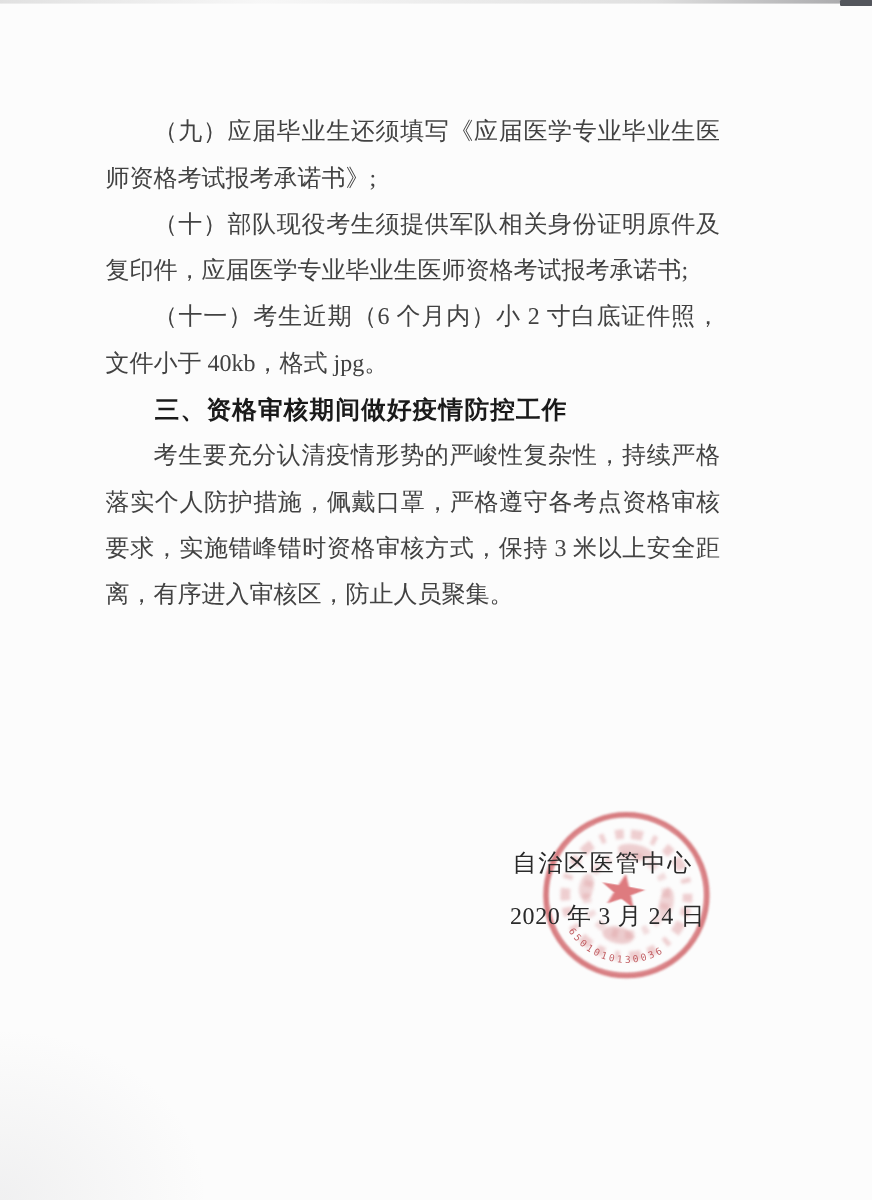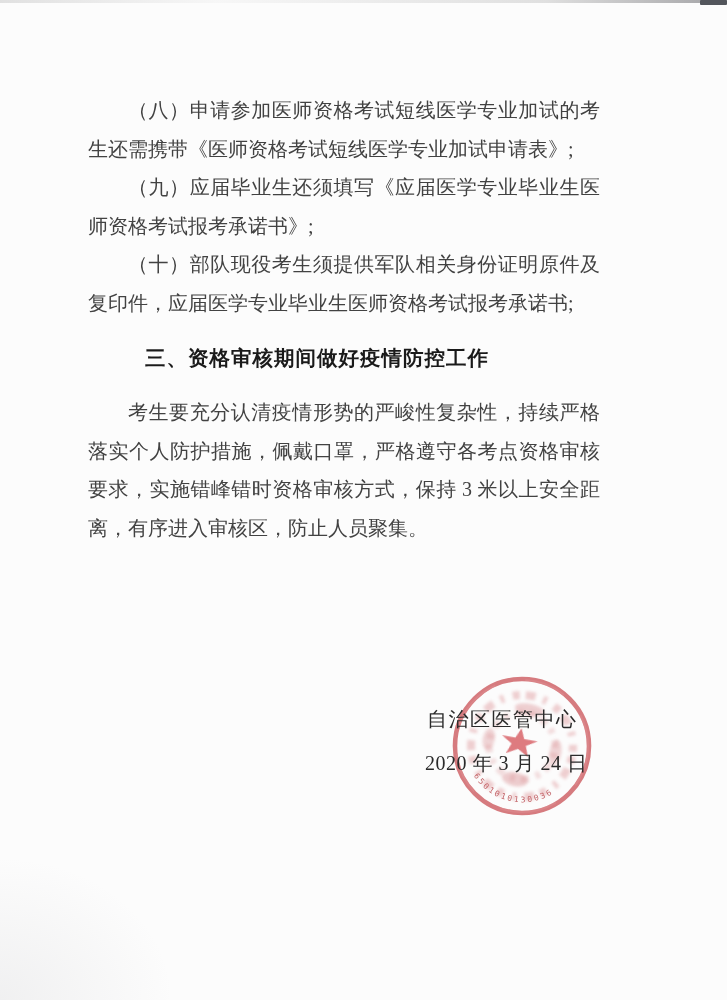--- a/index.html
+++ b/index.html
@@ -23,21 +23,21 @@
     background:radial-gradient(ellipse at 0% 100%, rgba(160,160,165,.13), rgba(255,255,255,0) 72%);
   }
   
   .text-flow {
     position:absolute; left:88px; top:91px; width:512px;
     font-size:20px; line-height:38.6px; color:#424242;
     text-align:justify; text-justify:inter-character;
   }
   .para { margin:0; text-indent:2em; }
   .heading {
-    margin:16px; text-indent:2em; font-size:20.5px; letter-spacing:1px;
+    margin:0; text-indent:2em; font-size:20.5px; letter-spacing:1px;
     font-family:"Liberation Sans","DejaVu Sans",sans-serif;
     font-weight:700; color:#1a1a1a;
   }
   
   .sig-org {
     position:absolute; left:427px; top:706px; z-index:3;
     font-size:20px; letter-spacing:1.5px; color:#2a2a2a;text-align:right;
   }
   .sig-date {
     position:absolute; left:425px; top:750px; z-index:3;
@@ -49,23 +49,23 @@
 </head>
 <body>
 
 <div class="page">
 
   <div class="scan-edge-top"></div>
   <div class="scan-mark-top-right"></div>
   <div class="scan-shadow-bottom-left"></div>
 
   <div class="text-flow">
-    <p class="para">（八）申请参加医师资格考试短线医学专业加试的考生还需携带《医师资格考试短线医学专业加试申请表》;</p>
     <p class="para">（九）应届毕业生还须填写《应届医学专业毕业生医师资格考试报考承诺书》;</p>
     <p class="para">（十）部队现役考生须提供军队相关身份证明原件及复印件，应届医学专业毕业生医师资格考试报考承诺书;</p>
+    <p class="para">（十一）考生近期（6 个月内）小 2 寸白底证件照，文件小于 40kb，格式 jpg。</p>
     <p class="heading">三、资格审核期间做好疫情防控工作</p>
     <p class="para">考生要充分认清疫情形势的严峻性复杂性，持续严格落实个人防护措施，佩戴口罩，严格遵守各考点资格审核要求，实施错峰错时资格审核方式，保持 3 米以上安全距离，有序进入审核区，防止人员聚集。</p>
   </div>
 
   <div class="sig-org">自治区医管中心</div>
   <div class="sig-date">2020 年 3 月 24 日</div>
 
   <svg class="seal" viewBox="0 0 154 154" aria-hidden="true">
     <defs>
       <filter id="blur-soft" x="-20%" y="-20%" width="140%" height="140%">

